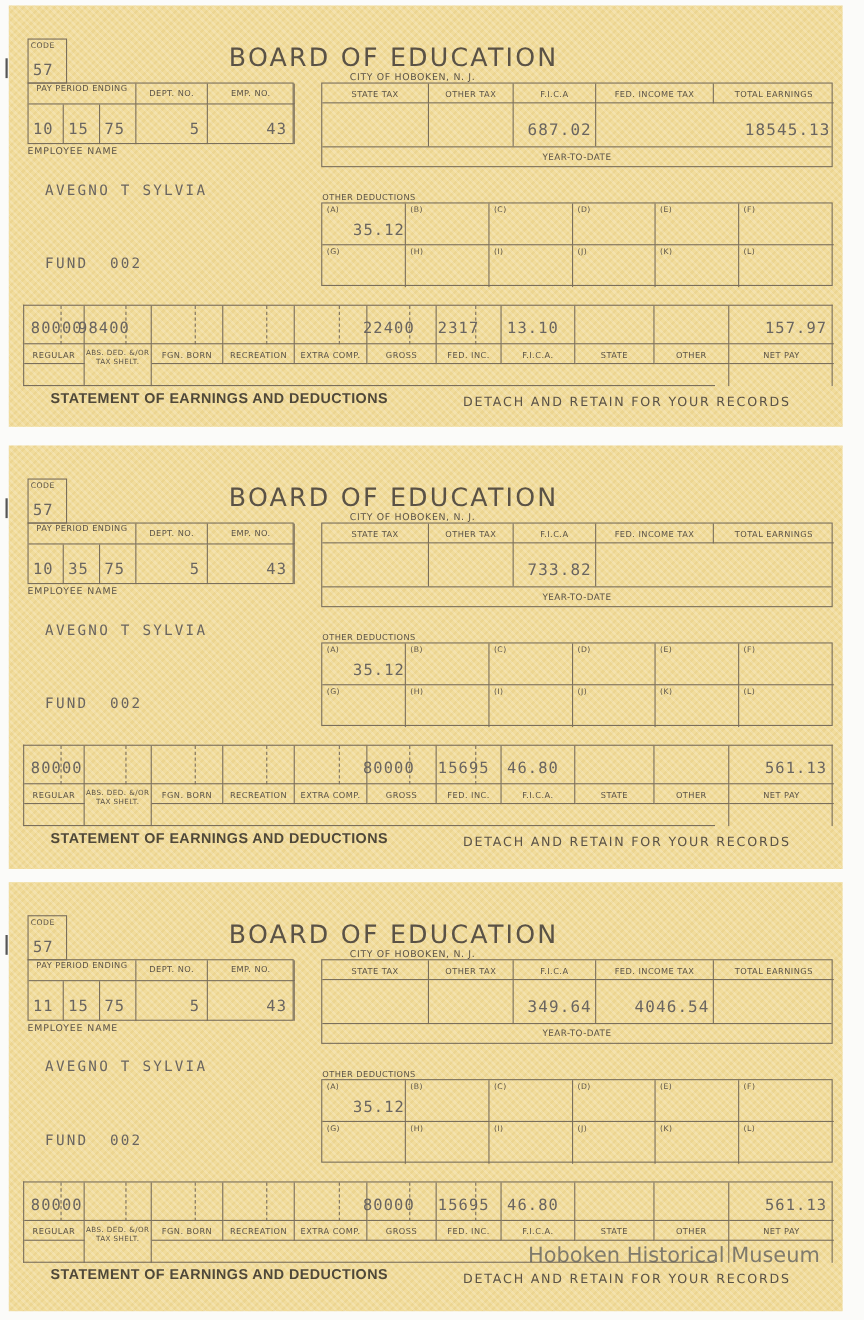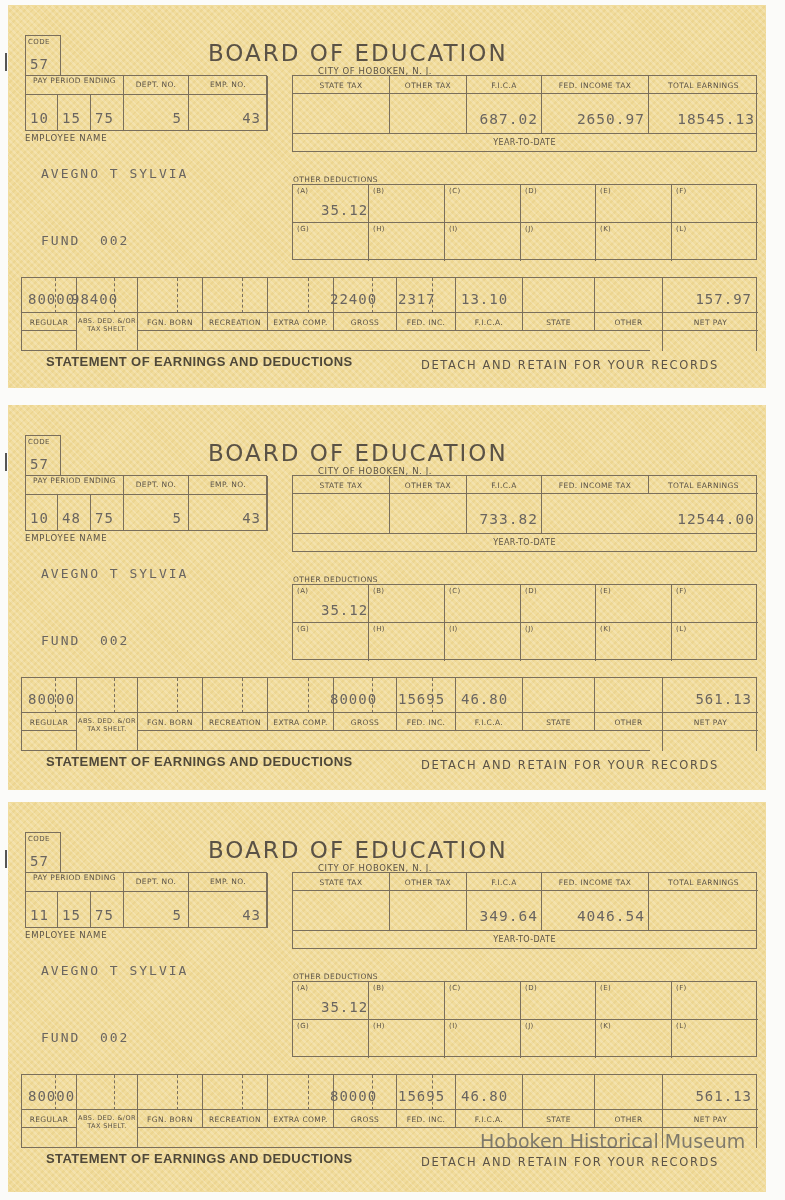--- a/index.html
+++ b/index.html
@@ -49,21 +49,20 @@
       <div class="abs typ" style="left:33px;top:161px;font-size:13px;letter-spacing:2px;white-space:pre;">AVEGNO T SYLVIA</div>
       <div class="abs typ" style="left:33px;top:228px;font-size:13px;letter-spacing:2px;white-space:pre;">FUND  002</div>
       <div class="abs line" style="left:284px;top:70px;width:465px;height:77px;">
         <div class="cell lbl" style="left:0px;top:0;width:97px;height:18px;border-bottom:1px solid #7a6f5c;padding-top:5px;">STATE TAX</div>
         <div class="cell typ" style="left:0px;top:18px;width:97px;height:39px;padding:17px 3px 0 0;text-align:right;font-size:14.5px;"></div>
         <div class="cell lbl" style="left:97px;top:0;width:77px;height:18px;border-bottom:1px solid #7a6f5c;padding-top:5px;">OTHER TAX</div>
         <div class="cell typ" style="left:97px;top:18px;width:77px;height:39px;padding:17px 3px 0 0;text-align:right;font-size:14.5px;"></div>
         <div class="cell lbl" style="left:174px;top:0;width:75px;height:18px;border-bottom:1px solid #7a6f5c;padding-top:5px;">F.I.C.A</div>
         <div class="cell typ" style="left:174px;top:18px;width:75px;height:39px;padding:17px 3px 0 0;text-align:right;font-size:14.5px;">687.02</div>
         <div class="cell lbl" style="left:249px;top:0;width:107px;height:18px;border-bottom:1px solid #7a6f5c;padding-top:5px;">FED. INCOME TAX</div>
-        <div class="cell typ" style="left:249px;top:18px;width:107px;height:39px;padding:17px 3px 0 0;text-align:right;font-size:14.5px;">2650.97</div>
         <div class="cell lbl" style="left: 356px; top: 0px; width: 109px; height: 18px; border-bottom: 1px solid rgb(122, 111, 92); padding-top: 5px; border-right: none;">TOTAL EARNINGS</div>
         <div class="cell typ" style="left: 356px; top: 18px; width: 109px; height: 39px; padding: 17px 3px 0px 0px; text-align: right; font-size: 14.5px; border-right: none;">18545.13</div>
         <div class="lbl" style="position:absolute;left:0;top:57px;width:100%;height:19px;border-top:1px solid #7a6f5c;padding-top:4px;box-sizing:border-box;font-size:8px;">YEAR-TO-DATE</div>
       </div>
       <div class="abs lbl" style="left:285px;top:170px;font-size:7.5px;">OTHER DEDUCTIONS</div>
       <div class="abs line" style="left:284px;top:179px;width:465px;height:76px;">
         <div class="cell" style="left:0px;top:0px;width:76px;height:38px;border-bottom:1px solid #7a6f5c;">
           <div class="lbl" style="position:absolute;left:4px;top:2px;font-size:7px;">(A)</div>
           <div class="typ" style="position:absolute;left:28px;top:17px;">35.12</div>
         </div>
@@ -157,38 +156,37 @@
       <div class="abs subtitle" style="left:310px;top:61px;">CITY OF HOBOKEN, N. J.</div>
       <div class="abs line" style="left:17px;top:30px;width:36px;height:41px;">
         <div class="lbl" style="position:absolute;left:2px;top:2px;font-size:7px;">CODE</div>
         <div class="typ" style="position:absolute;left:4px;top:20px;">57</div>
       </div>
       <div class="abs line" style="left:17px;top:70px;width:242px;height:56px;">
         <div class="cell lbl" style="left:0px;top:0;width:98px;height:19px;border-bottom:1px solid #7a6f5c;padding-top:1px;line-height:8px;">PAY PERIOD ENDING</div>
         <div class="cell lbl" style="left:98px;top:0;width:65px;height:19px;border-bottom:1px solid #7a6f5c;padding-top:5px;line-height:8px;">DEPT. NO.</div>
         <div class="cell lbl" style="left:163px;top:0;width:79px;height:19px;border-bottom:1px solid #7a6f5c;padding-top:5px;line-height:8px;">EMP. NO.</div>
         <div class="cell typ" style="left:0px;top:19px;width:32px;height:36px;padding:15px 6px 0 4px;text-align:left;">10</div>
-        <div class="cell typ" style="left:32px;top:19px;width:33px;height:36px;padding:15px 6px 0 4px;text-align:left;">48</div>
+        <div class="cell typ" style="left:32px;top:19px;width:33px;height:36px;padding:15px 6px 0 4px;text-align:left;">35</div>
         <div class="cell typ" style="left:65px;top:19px;width:33px;height:36px;padding:15px 6px 0 4px;text-align:left;">75</div>
         <div class="cell typ" style="left:98px;top:19px;width:65px;height:36px;padding:15px 6px 0 4px;text-align:right;">5</div>
         <div class="cell typ" style="left:163px;top:19px;width:79px;height:36px;padding:15px 6px 0 4px;text-align:right;">43</div>
       </div>
       <div class="abs lbl" style="left:17px;top:128px;font-size:8.5px;letter-spacing:0.8px;">EMPLOYEE NAME</div>
       <div class="abs typ" style="left:33px;top:161px;font-size:13px;letter-spacing:2px;white-space:pre;">AVEGNO T SYLVIA</div>
       <div class="abs typ" style="left:33px;top:228px;font-size:13px;letter-spacing:2px;white-space:pre;">FUND  002</div>
       <div class="abs line" style="left:284px;top:70px;width:465px;height:77px;">
         <div class="cell lbl" style="left:0px;top:0;width:97px;height:18px;border-bottom:1px solid #7a6f5c;padding-top:5px;">STATE TAX</div>
         <div class="cell typ" style="left:0px;top:18px;width:97px;height:39px;padding:17px 3px 0 0;text-align:right;font-size:14.5px;"></div>
         <div class="cell lbl" style="left:97px;top:0;width:77px;height:18px;border-bottom:1px solid #7a6f5c;padding-top:5px;">OTHER TAX</div>
         <div class="cell typ" style="left:97px;top:18px;width:77px;height:39px;padding:17px 3px 0 0;text-align:right;font-size:14.5px;"></div>
         <div class="cell lbl" style="left:174px;top:0;width:75px;height:18px;border-bottom:1px solid #7a6f5c;padding-top:5px;">F.I.C.A</div>
         <div class="cell typ" style="left:174px;top:18px;width:75px;height:39px;padding:17px 3px 0 0;text-align:right;font-size:14.5px;">733.82</div>
         <div class="cell lbl" style="left:249px;top:0;width:107px;height:18px;border-bottom:1px solid #7a6f5c;padding-top:5px;">FED. INCOME TAX</div>
         <div class="cell lbl" style="left: 356px; top: 0px; width: 109px; height: 18px; border-bottom: 1px solid rgb(122, 111, 92); padding-top: 5px; border-right: none;">TOTAL EARNINGS</div>
-        <div class="cell typ" style="left: 356px; top: 18px; width: 109px; height: 39px; padding: 17px 3px 0px 0px; text-align: right; font-size: 14.5px; border-right: none;">12544.00</div>
         <div class="lbl" style="position:absolute;left:0;top:57px;width:100%;height:19px;border-top:1px solid #7a6f5c;padding-top:4px;box-sizing:border-box;font-size:8px;">YEAR-TO-DATE</div>
       </div>
       <div class="abs lbl" style="left:285px;top:170px;font-size:7.5px;">OTHER DEDUCTIONS</div>
       <div class="abs line" style="left:284px;top:179px;width:465px;height:76px;">
         <div class="cell" style="left:0px;top:0px;width:76px;height:38px;border-bottom:1px solid #7a6f5c;">
           <div class="lbl" style="position:absolute;left:4px;top:2px;font-size:7px;">(A)</div>
           <div class="typ" style="position:absolute;left:28px;top:17px;">35.12</div>
         </div>
         <div class="cell" style="left:76px;top:0px;width:76px;height:38px;border-bottom:1px solid #7a6f5c;">
           <div class="lbl" style="position:absolute;left:4px;top:2px;font-size:7px;">(B)</div>

